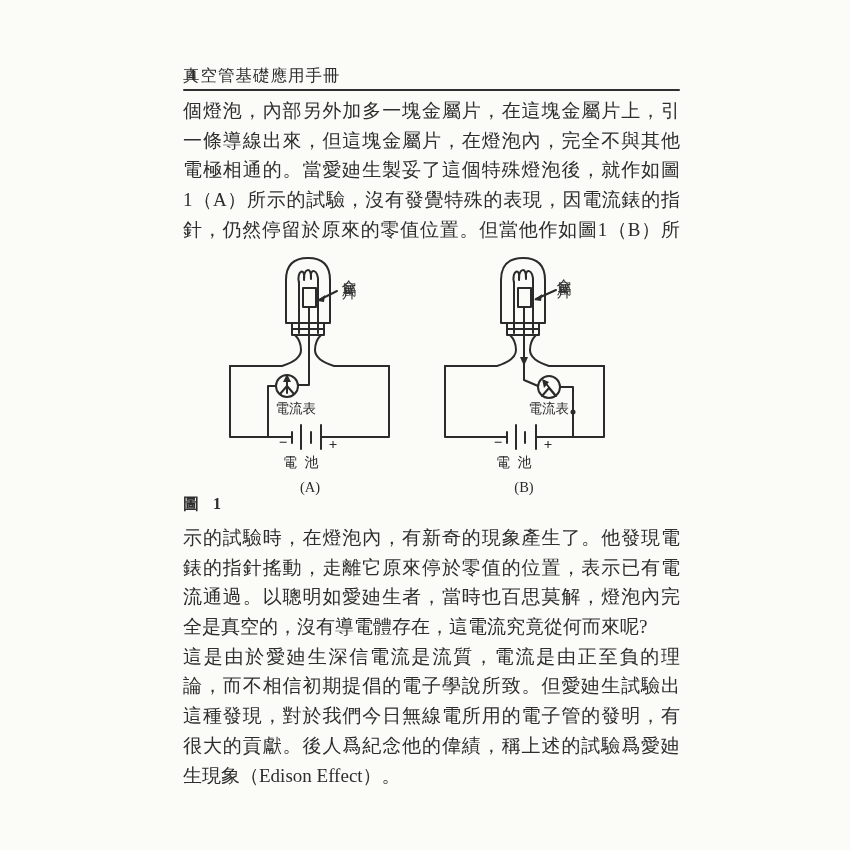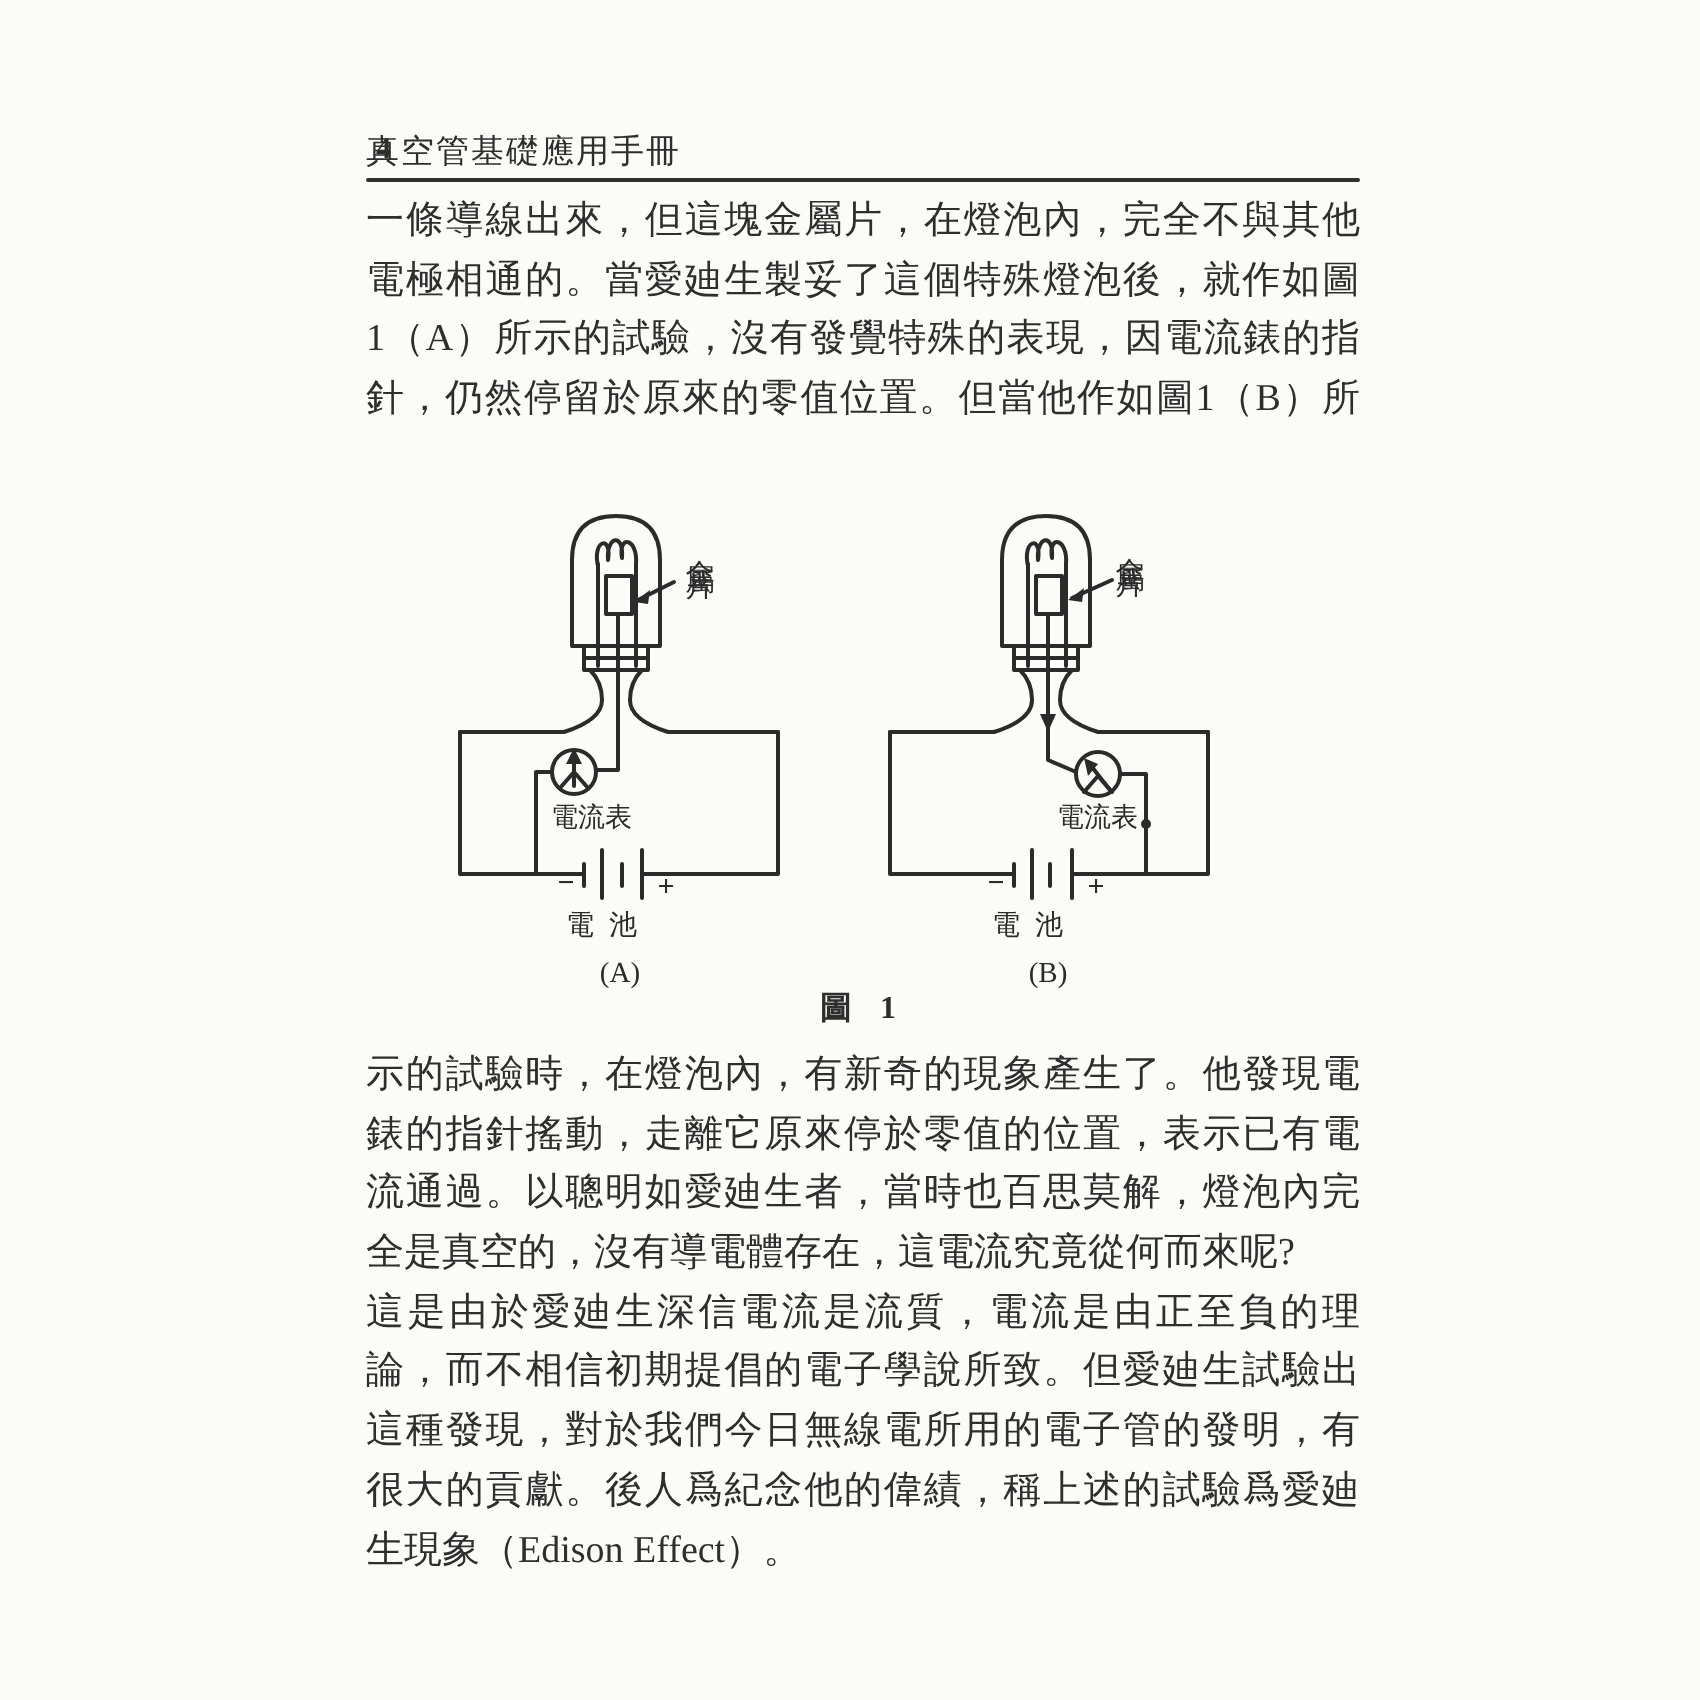--- a/index.html
+++ b/index.html
@@ -24,31 +24,32 @@
   }
   .tline.rag{text-align:left;text-align-last:left;}
   
   #fig{left:183px;top:253px;width:497px;height:247px;}
   .figlabel{position:absolute;font-size:13.5px;color:#2b2b2b;}
   .vlabel{writing-mode:vertical-rl;letter-spacing:3px;font-size:14.5px;height:60px;}
   .meterlbl{width:48px;text-align:right;font-size:13.5px;}
   .battlbl{width:54px;text-align:left;font-size:14px;letter-spacing:2px;}
   .polarity{width:14px;text-align:center;font-size:15px;font-weight:bold;}
   .sublbl{width:54px;text-align:center;font-size:14.5px;}
-  .caption{left:183px;top:494px;width:497px;text-align:center;font-size:16px;font-weight:600;letter-spacing:5px;}
+  .caption{left:183px;top:494px;width:497px;font-size:16px;font-weight:600;letter-spacing:5px;}
   svg{display:block;}
 </style>
 </head>
 <body>
 
 <div class="abs pagenum">4</div>
 <div class="abs htitle">真空管基礎應用手冊</div>
 <div class="abs hrule"></div>
 
 <div class="para" id="p1">
+  <div class="tline">個燈泡，內部另外加多一塊金屬片，在這塊金屬片上，引</div>
   <div class="tline">一條導線出來，但這塊金屬片，在燈泡內，完全不與其他</div>
   <div class="tline">電極相通的。當愛廸生製妥了這個特殊燈泡後，就作如圖</div>
   <div class="tline">1（A）所示的試驗，沒有發覺特殊的表現，因電流錶的指</div>
   <div class="tline">針，仍然停留於原來的零值位置。但當他作如圖1（B）所</div>
 </div>
 
 <svg class="abs" id="fig" viewBox="0 0 497 247" width="497" height="247" fill="none" stroke="#2b2b2b" stroke-width="2" stroke-linecap="round" stroke-linejoin="round">
 
   <g>
     <g>

